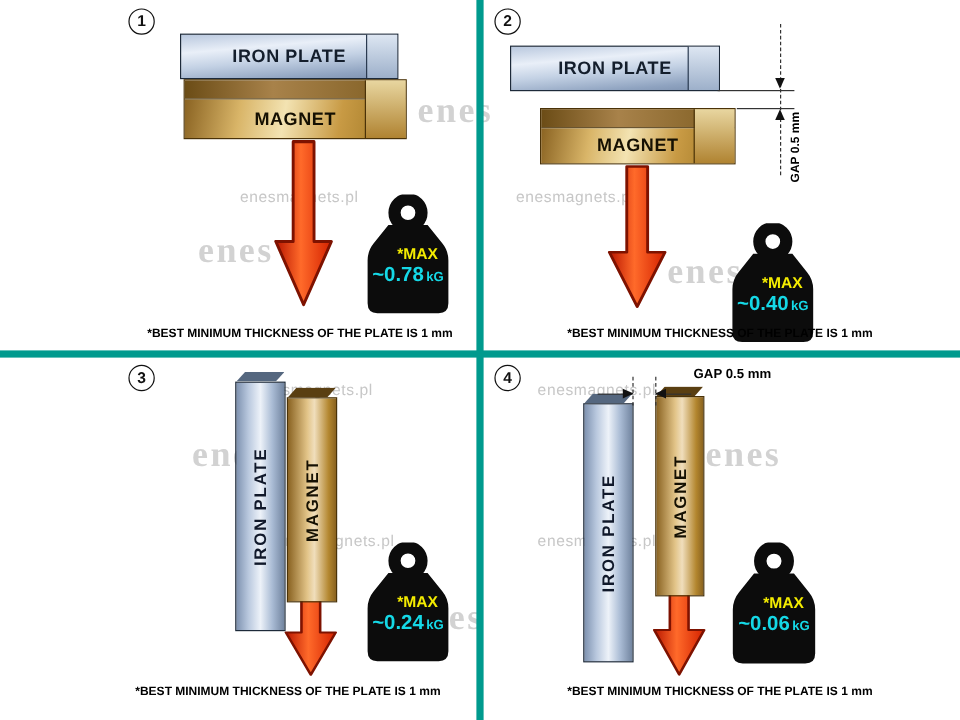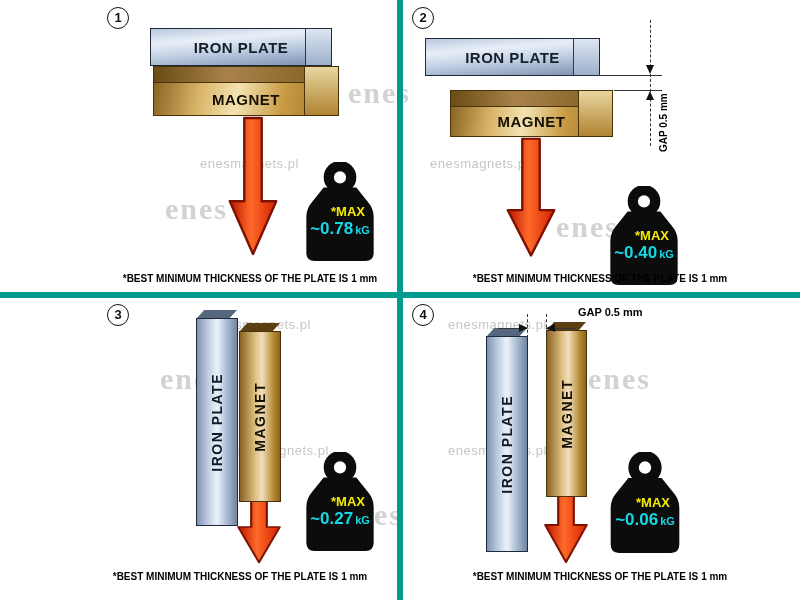--- a/index.html
+++ b/index.html
@@ -190,21 +190,21 @@
   <svg class="arrow" style="left:233px; top:470px; width:52px; height:95px;" viewBox="0 0 60 140" preserveAspectRatio="none">
     <path d="M21 2 H39 V84 H54 L30 136 L6 84 H21 Z" fill="url(#arrowGrad)" stroke="#7e1200" stroke-width="2.5" stroke-linejoin="round"></path>
   </svg>
 
   <div class="weight" style="left:302px; top:452px; width:76px; height:102px;">
     <svg viewBox="0 0 74 100">
       <circle cx="37" cy="15" r="11" fill="none" stroke="#0c0c0c" stroke-width="10"></circle>
       <path d="M21 25 H53 L65 40 Q70 46 70 54 V89 Q70 97 62 97 H12 Q4 97 4 89 V54 Q4 46 9 40 Z" fill="#0c0c0c"></path>
     </svg>
     <div class="wmax">*MAX</div>
-    <div class="wval"><span>~0.27</span><span class="unit">kG</span></div>
+    <div class="wval"><span>~0.24</span><span class="unit">kG</span></div>
   </div>
 
   <div class="caption" style="left:40px; top:571px; width:400px;">
     <span>*BEST MINIMUM THICKNESS OF THE PLATE IS</span><b>1 mm</b>
   </div>
 
   <div class="num" style="left:412px; top:304px;">4</div>
 
   <div class="dimline-v" style="left:527px; top:314px; height:24px;"></div>
   <div class="dimline-v" style="left:546px; top:314px; height:24px;"></div>

